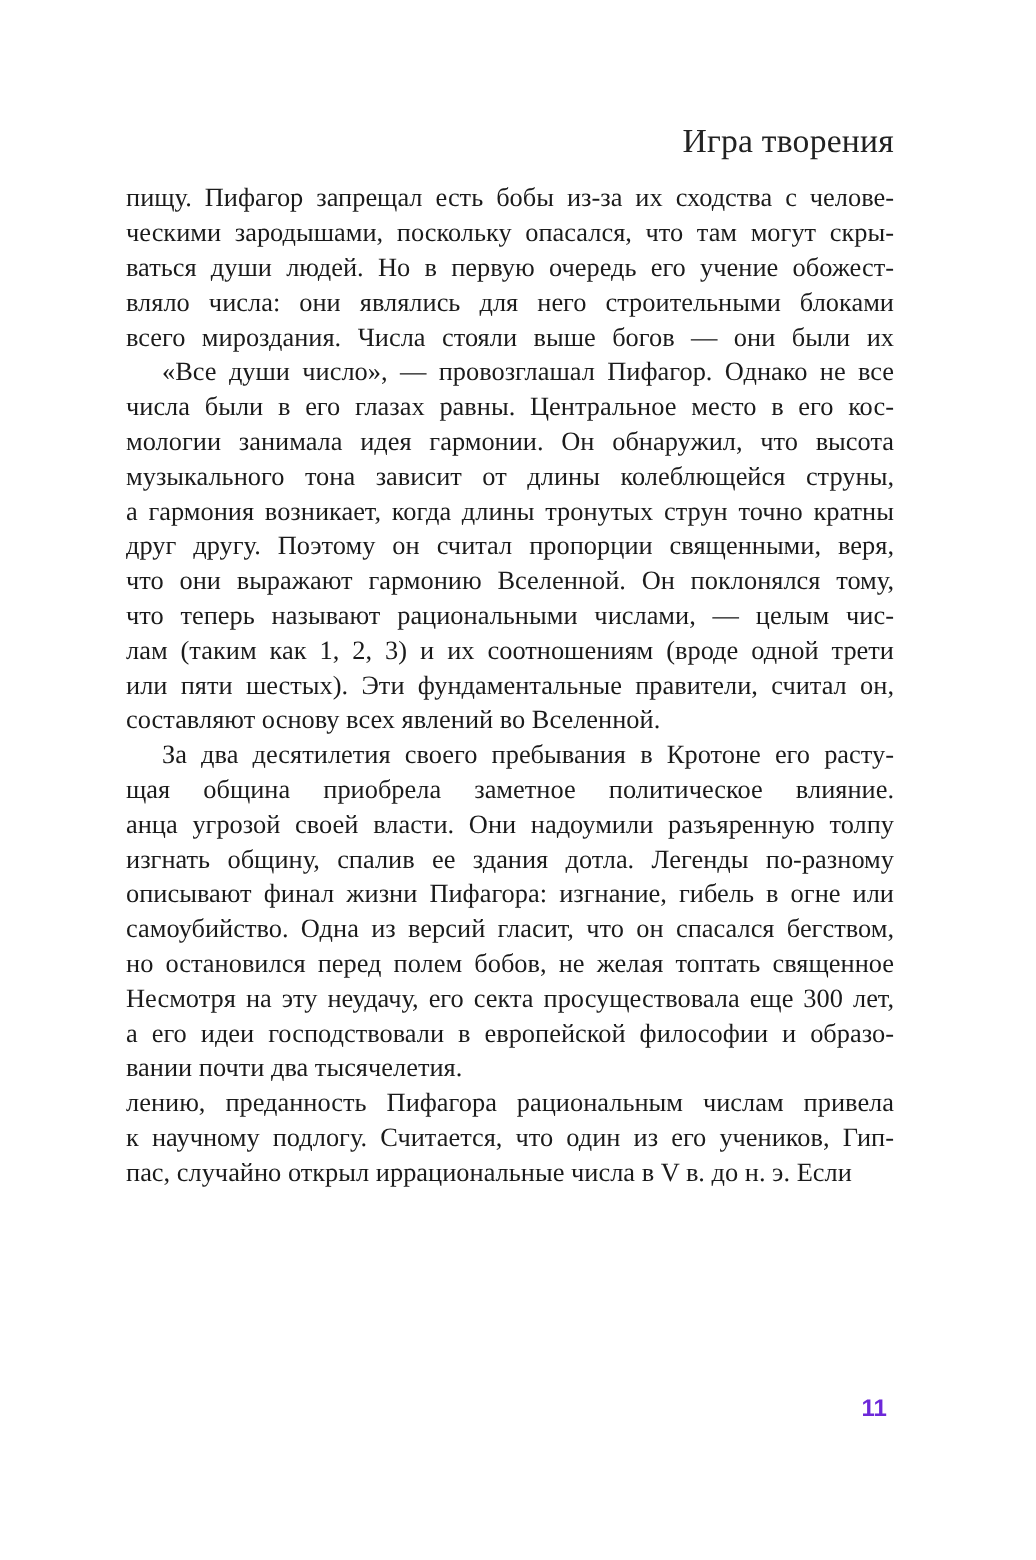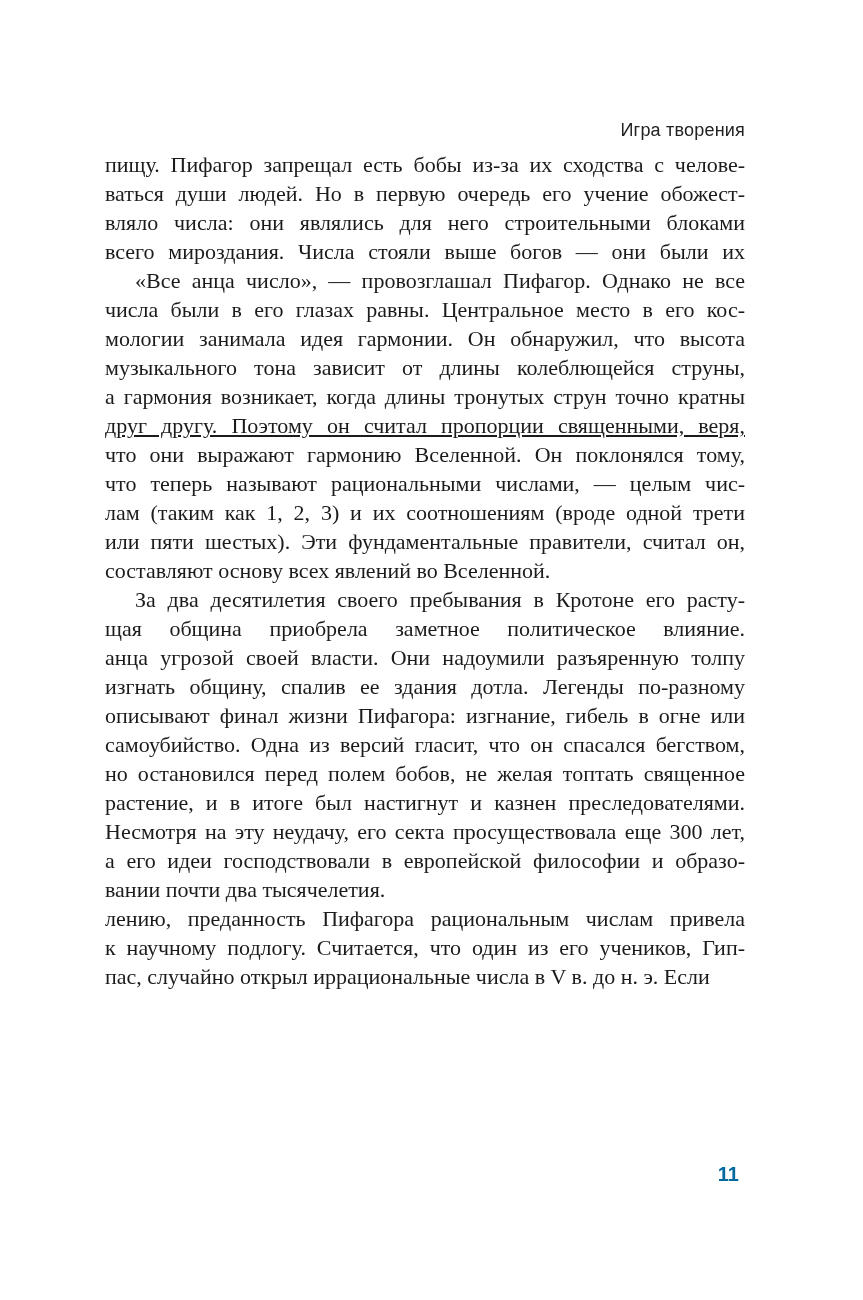--- a/index.html
+++ b/index.html
@@ -15,26 +15,26 @@
     font-family: "Liberation Serif", serif;
     color: #1b1b1b;
   }
   .page {
     position: absolute;
     inset: 0;
     background: #ffffff;
   }
   .running-header {
     position: absolute;
-    top: 120px;
+    top: 103px;
     left: 105px;
     width: 640px;
     text-align: right;
-    font-family: Liberation Sans, sans-serif;
-    font-size: 18px;
+    font-family: Liberation Serif, serif;
+    font-size: 28px;
     letter-spacing: 0.2px;
     color: #222222;
   }
   .body-text {
     position: absolute;
     top: 150px;
     left: 105px;
     width: 640px;
     font-size: 22px;
     line-height: 29px;
@@ -55,58 +55,58 @@
   }
   .page-number {
     position: absolute;
     top: 1163px;
     left: 105px;
     width: 634px;
     text-align: right;
     font-family: "Liberation Sans", sans-serif;
     font-size: 20px;
     font-weight: bold;
-    color: #0369a1;
+    color: #6d28d9;
   }
 </style>
 </head>
 <body>
 
 <div class="page">
   <div class="running-header">Игра творения</div>
 
   <div class="body-text">
       <div class="para">
         <div class="line" style="white-space: normal;">пищу. Пифагор запрещал есть бобы из-за их сходства с челове-</div>
+        <div class="line" style="white-space: normal;">ческими зародышами, поскольку опасался, что там могут скры-</div>
         <div class="line" style="white-space: normal;">ваться души людей. Но в первую очередь его учение обожест-</div>
         <div class="line" style="white-space: normal;">вляло числа: они являлись для него строительными блоками</div>
         <div class="line" style="white-space: normal;">всего мироздания. Числа стояли выше богов — они были их</div>
       </div>
       <div class="para">
-        <div class="line indent" style="white-space: normal;">«Все анца число», — провозглашал Пифагор. Однако не все</div>
+        <div class="line indent" style="white-space: normal;">«Все души число», — провозглашал Пифагор. Однако не все</div>
         <div class="line" style="white-space: normal;">числа были в его глазах равны. Центральное место в его кос-</div>
         <div class="line" style="white-space: normal;">мологии занимала идея гармонии. Он обнаружил, что высота</div>
         <div class="line" style="white-space: normal;">музыкального тона зависит от длины колеблющейся струны,</div>
         <div class="line" style="white-space: normal;">а гармония возникает, когда длины тронутых струн точно кратны</div>
-        <div class="line" style="white-space: normal; text-decoration: underline;">друг другу. Поэтому он считал пропорции священными, веря,</div>
+        <div class="line" style="white-space: normal;">друг другу. Поэтому он считал пропорции священными, веря,</div>
         <div class="line" style="white-space: normal;">что они выражают гармонию Вселенной. Он поклонялся тому,</div>
         <div class="line" style="white-space: normal;">что теперь называют рациональными числами, — целым чис-</div>
         <div class="line" style="white-space: normal;">лам (таким как 1, 2, 3) и их соотношениям (вроде одной трети</div>
         <div class="line" style="white-space: normal;">или пяти шестых). Эти фундаментальные правители, считал он,</div>
         <div class="line last" style="white-space: normal; font-family: Liberation Serif, serif;">составляют основу всех явлений во Вселенной.</div>
       </div>
       <div class="para">
         <div class="line indent" style="white-space: normal;">За два десятилетия своего пребывания в Кротоне его расту-</div>
         <div class="line" style="white-space: normal;">щая община приобрела заметное политическое влияние.</div>
         <div class="line" style="white-space: normal;">анца угрозой своей власти. Они надоумили разъяренную толпу</div>
         <div class="line" style="white-space: normal;">изгнать общину, спалив ее здания дотла. Легенды по-разному</div>
         <div class="line" style="white-space: normal;">описывают финал жизни Пифагора: изгнание, гибель в огне или</div>
         <div class="line" style="white-space: normal;">самоубийство. Одна из версий гласит, что он спасался бегством,</div>
         <div class="line" style="white-space: normal;">но остановился перед полем бобов, не желая топтать священное</div>
-        <div class="line" style="white-space: normal;">растение, и в итоге был настигнут и казнен преследователями.</div>
         <div class="line" style="white-space: normal;">Несмотря на эту неудачу, его секта просуществовала еще 300 лет,</div>
         <div class="line" style="white-space: normal;">а его идеи господствовали в европейской философии и образо-</div>
         <div class="line last" style="white-space: normal;">вании почти два тысячелетия.</div>
       </div>
       <div class="para">
         <div class="line" style="white-space: normal;">лению, преданность Пифагора рациональным числам привела</div>
         <div class="line" style="white-space: normal;">к научному подлогу. Считается, что один из его учеников, Гип-</div>
         <div class="line last" style="white-space: normal;">пас, случайно открыл иррациональные числа в V в. до н. э. Если</div>
       </div>
     </div>

